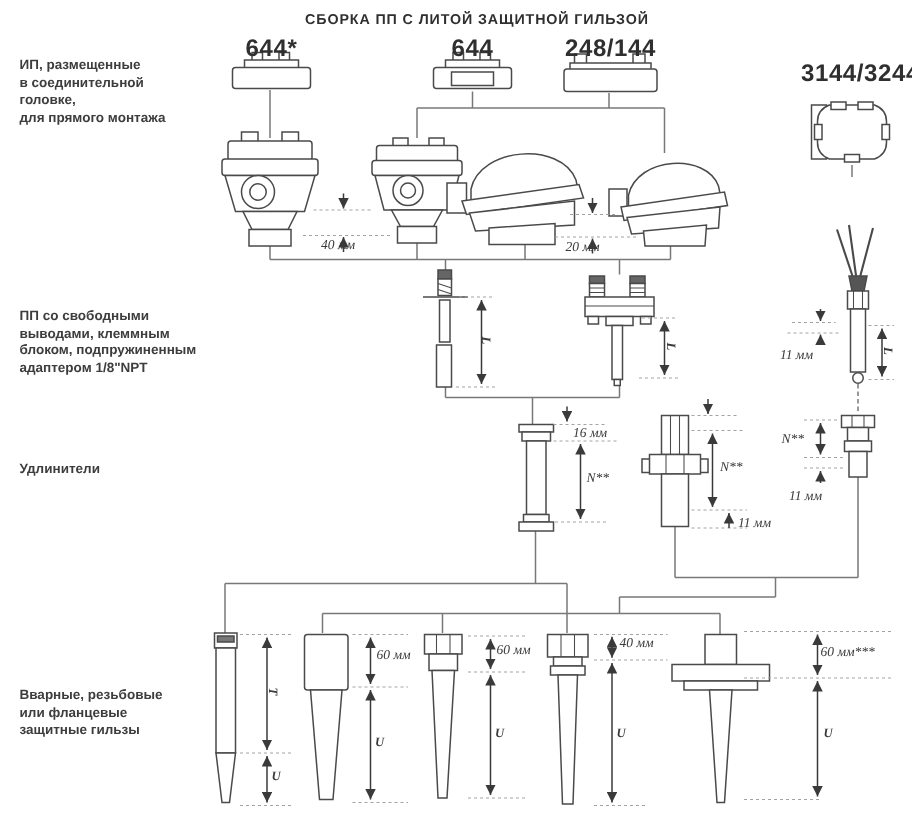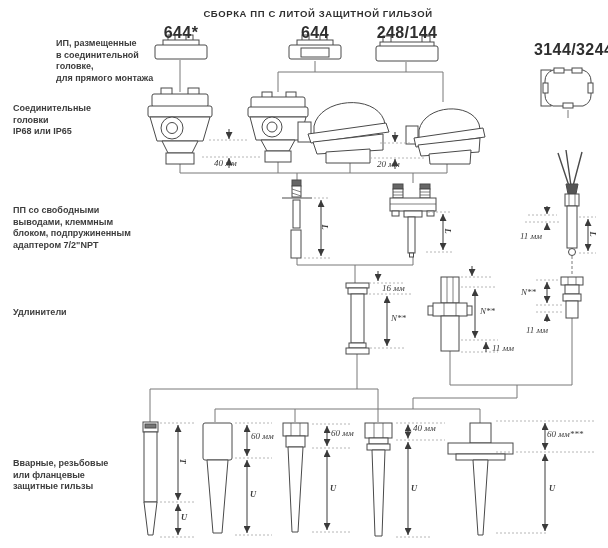--- a/index.html
+++ b/index.html
@@ -261,31 +261,28 @@
   </g>
   <g>
     <path class="ref" d="M496,421 H594 M496,452 H594 M496,533 H548"></path>
     <path class="darr" d="M545,423 V450" marker-start="url(#ah)" marker-end="url(#ah)"></path>
     <path class="darr" d="M545,454 V531" marker-start="url(#ah)" marker-end="url(#ah)"></path>
   </g>
 </svg>
 
 <div class="title">СБОРКА ПП С ЛИТОЙ ЗАЩИТНОЙ ГИЛЬЗОЙ</div>
 
-<div class="sec" style="top:38px;width:130px;margin-left:43px;">ИП, размещенные
+<div class="sec" style="top:38px;width:130px;">ИП, размещенные
 в соединительной
 головке,
 для прямого монтажа</div>
-<div class="sec" style="top:103px;width:120px;">Соединительные
-головки
-IP68 или IP65</div>
 <div class="sec" style="top:205px;width:140px;">ПП со свободными
 выводами, клеммным
 блоком, подпружиненным
-адаптером 7/2"NPT</div>
+адаптером 1/8"NPT</div>
 <div class="sec" style="top:458px;width:130px;">Вварные, резьбовые
 или фланцевые
 защитные гильзы</div>
 <div class="sec" style="top:307px;width:120px;">Удлинители</div>
 
 <div class="model" style="left:155px;top:24px;width:52px;">644*</div>
 <div class="model" style="left:289px;top:24px;width:52px;">644</div>
 <div class="model" style="left:374px;top:24px;width:66px;">248/144</div>
 <div class="model" style="left:534px;top:41px;width:68px;">3144/3244</div>
 

